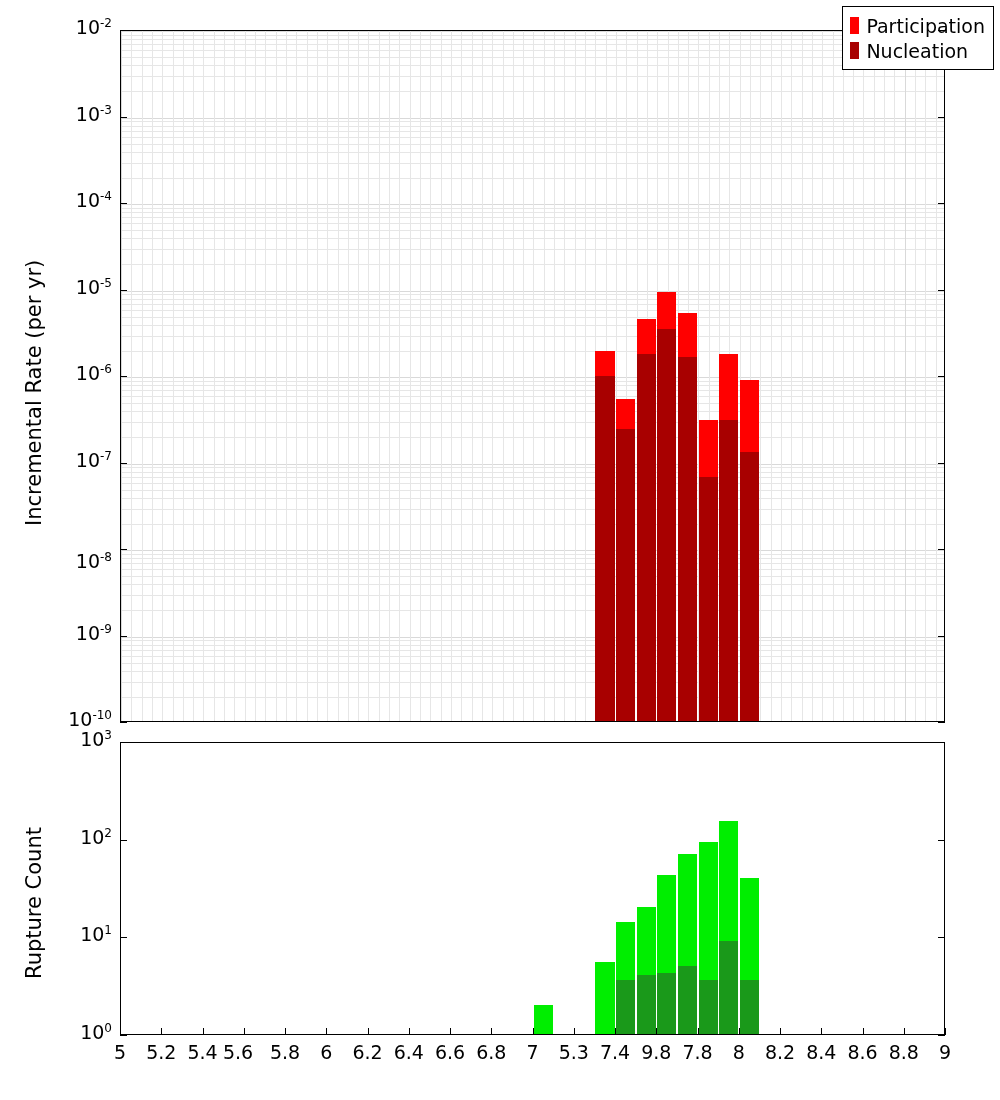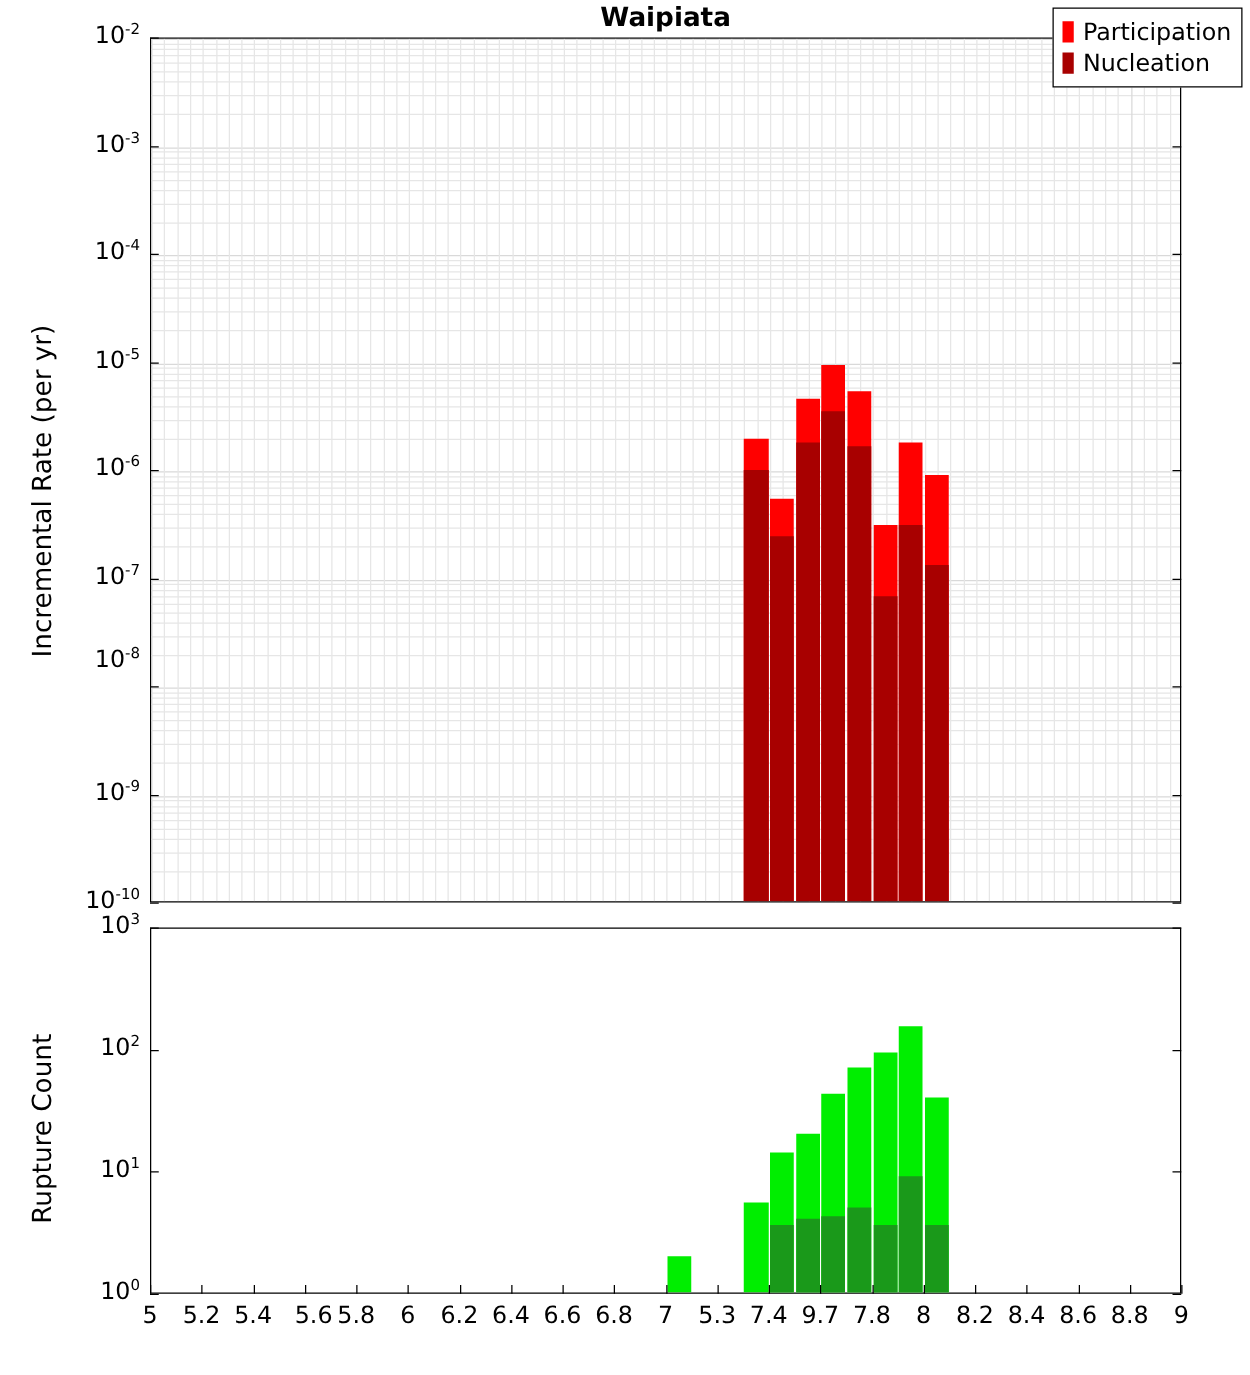--- a/index.html
+++ b/index.html
@@ -139,21 +139,20 @@
     white-space: nowrap;
   }
   #legend-top  { right: 6px; top: 6px; }
   #legend-bottom { left: 6px; top: 6px; }
 </style>
 </head>
 <body>
 
 <div class="figure">
 
-  <div class="plot-title">Waipiata</div>
 
   <div class="axes" id="axes-top">
       <div class="grid-line h" style="top: 665.961px;"></div>
       <div class="grid-line h" style="top: 650.729px;"></div>
       <div class="grid-line h" style="top: 639.922px;"></div>
       <div class="grid-line h" style="top: 631.539px;"></div>
       <div class="grid-line h" style="top: 624.69px;"></div>
       <div class="grid-line h" style="top: 618.899px;"></div>
       <div class="grid-line h" style="top: 613.883px;"></div>
       <div class="grid-line h" style="top: 609.458px;"></div>
@@ -368,21 +367,21 @@
     <div class="tick" style="left: 938px; top: 289.5px; width: 7px; height: 1px;"></div>
     <div class="ytick-label" style="left: 24px; top: 275.5px; width: 88px;">10<sup>-5</sup></div>
     <div class="tick" style="left: 120px; top: 376px; width: 7px; height: 1px;"></div>
     <div class="tick" style="left: 938px; top: 376px; width: 7px; height: 1px;"></div>
     <div class="ytick-label" style="left: 24px; top: 362px; width: 88px;">10<sup>-6</sup></div>
     <div class="tick" style="left: 120px; top: 462.5px; width: 7px; height: 1px;"></div>
     <div class="tick" style="left: 938px; top: 462.5px; width: 7px; height: 1px;"></div>
     <div class="ytick-label" style="left: 24px; top: 448.5px; width: 88px;">10<sup>-7</sup></div>
     <div class="tick" style="left: 120px; top: 549px; width: 7px; height: 1px;"></div>
     <div class="tick" style="left: 938px; top: 549px; width: 7px; height: 1px;"></div>
-    <div class="ytick-label" style="left: 24px; top: 515px; width: 88px;">10<sup>-8</sup></div>
+    <div class="ytick-label" style="left: 24px; top: 550px; width: 88px;">10<sup>-8</sup></div>
     <div class="tick" style="left: 120px; top: 635.5px; width: 7px; height: 1px;"></div>
     <div class="tick" style="left: 938px; top: 635.5px; width: 7px; height: 1px;"></div>
     <div class="ytick-label" style="left: 24px; top: 621.5px; width: 88px;">10<sup>-9</sup></div>
     <div class="tick" style="left: 120px; top: 722px; width: 7px; height: 1px;"></div>
     <div class="tick" style="left: 938px; top: 722px; width: 7px; height: 1px;"></div>
     <div class="ytick-label" style="left: 24px; top: 708px; width: 88px;">10<sup>-10</sup></div>
     <div class="tick" style="left: 120px; top: 742px; width: 7px; height: 1px;"></div>
     <div class="tick" style="left: 938px; top: 742px; width: 7px; height: 1px;"></div>
     <div class="ytick-label" style="left: 24px; top: 728px; width: 88px;">10<sup>3</sup></div>
     <div class="tick" style="left: 120px; top: 839.667px; width: 7px; height: 1px;"></div>
@@ -394,41 +393,41 @@
     <div class="tick" style="left: 120px; top: 1035px; width: 7px; height: 1px;"></div>
     <div class="tick" style="left: 938px; top: 1035px; width: 7px; height: 1px;"></div>
     <div class="ytick-label" style="left: 24px; top: 1021px; width: 88px;">10<sup>0</sup></div>
     <div class="tick" style="left: 120px; top: 1028px; width: 1px; height: 7px;"></div>
     <div class="xtick-label" style="left: 80px; top: 1041px; width: 80px;">5</div>
     <div class="tick" style="left: 161.25px; top: 1028px; width: 1px; height: 7px;"></div>
     <div class="xtick-label" style="left: 121.25px; top: 1041px; width: 80px;">5.2</div>
     <div class="tick" style="left: 202.5px; top: 1028px; width: 1px; height: 7px;"></div>
     <div class="xtick-label" style="left: 162.5px; top: 1041px; width: 80px;">5.4</div>
     <div class="tick" style="left: 243.75px; top: 1028px; width: 1px; height: 7px;"></div>
-    <div class="xtick-label" style="left: 186px; top: 1041px; width: 80px; text-align: right;">5.6</div>
+    <div class="xtick-label" style="left: 198px; top: 1041px; width: 80px;">5.6</div>
     <div class="tick" style="left: 285px; top: 1028px; width: 1px; height: 7px;"></div>
     <div class="xtick-label" style="left: 245px; top: 1041px; width: 80px;">5.8</div>
     <div class="tick" style="left: 326.25px; top: 1028px; width: 1px; height: 7px;"></div>
     <div class="xtick-label" style="left: 286.25px; top: 1041px; width: 80px;">6</div>
     <div class="tick" style="left: 367.5px; top: 1028px; width: 1px; height: 7px;"></div>
     <div class="xtick-label" style="left: 327.5px; top: 1041px; width: 80px;">6.2</div>
     <div class="tick" style="left: 408.75px; top: 1028px; width: 1px; height: 7px;"></div>
     <div class="xtick-label" style="left: 368.75px; top: 1041px; width: 80px;">6.4</div>
     <div class="tick" style="left: 450px; top: 1028px; width: 1px; height: 7px;"></div>
     <div class="xtick-label" style="left: 410px; top: 1041px; width: 80px;">6.6</div>
     <div class="tick" style="left: 491.25px; top: 1028px; width: 1px; height: 7px;"></div>
     <div class="xtick-label" style="left: 451.25px; top: 1041px; width: 80px;">6.8</div>
     <div class="tick" style="left: 532.5px; top: 1028px; width: 1px; height: 7px;"></div>
     <div class="xtick-label" style="left: 492.5px; top: 1041px; width: 80px;">7</div>
     <div class="tick" style="left: 573.75px; top: 1028px; width: 1px; height: 7px;"></div>
     <div class="xtick-label" style="left: 533.75px; top: 1041px; width: 80px;">5.3</div>
     <div class="tick" style="left: 615px; top: 1028px; width: 1px; height: 7px;"></div>
     <div class="xtick-label" style="left: 575px; top: 1041px; width: 80px;">7.4</div>
     <div class="tick" style="left: 656.25px; top: 1028px; width: 1px; height: 7px;"></div>
-    <div class="xtick-label" style="left: 616.25px; top: 1041px; width: 80px;">9.7</div>
+    <div class="xtick-label" style="left: 616.25px; top: 1041px; width: 80px;">9.8</div>
     <div class="tick" style="left: 697.5px; top: 1028px; width: 1px; height: 7px;"></div>
     <div class="xtick-label" style="left: 657.5px; top: 1041px; width: 80px;">7.8</div>
     <div class="tick" style="left: 738.75px; top: 1028px; width: 1px; height: 7px;"></div>
     <div class="xtick-label" style="left: 698.75px; top: 1041px; width: 80px;">8</div>
     <div class="tick" style="left: 780px; top: 1028px; width: 1px; height: 7px;"></div>
     <div class="xtick-label" style="left: 740px; top: 1041px; width: 80px;">8.2</div>
     <div class="tick" style="left: 821.25px; top: 1028px; width: 1px; height: 7px;"></div>
     <div class="xtick-label" style="left: 781.25px; top: 1041px; width: 80px;">8.4</div>
     <div class="tick" style="left: 862.5px; top: 1028px; width: 1px; height: 7px;"></div>
     <div class="xtick-label" style="left: 822.5px; top: 1041px; width: 80px;">8.6</div>

